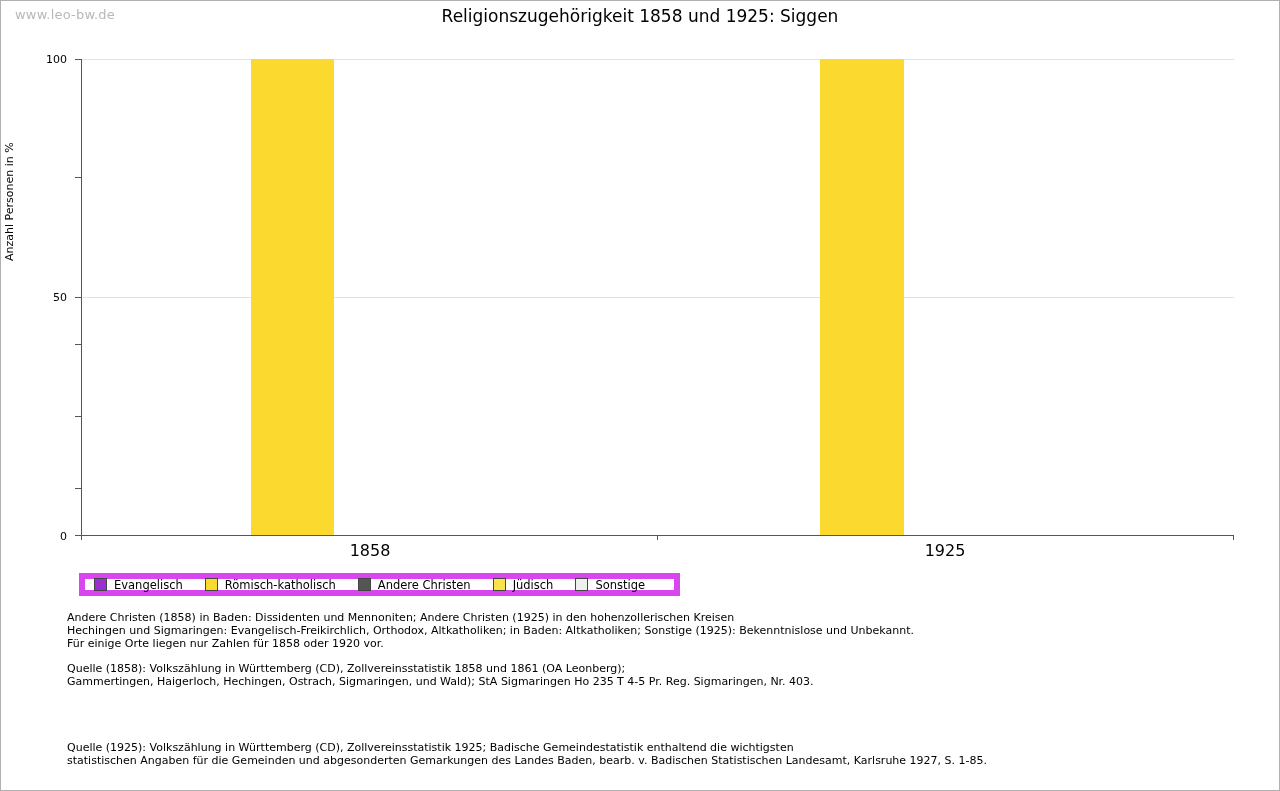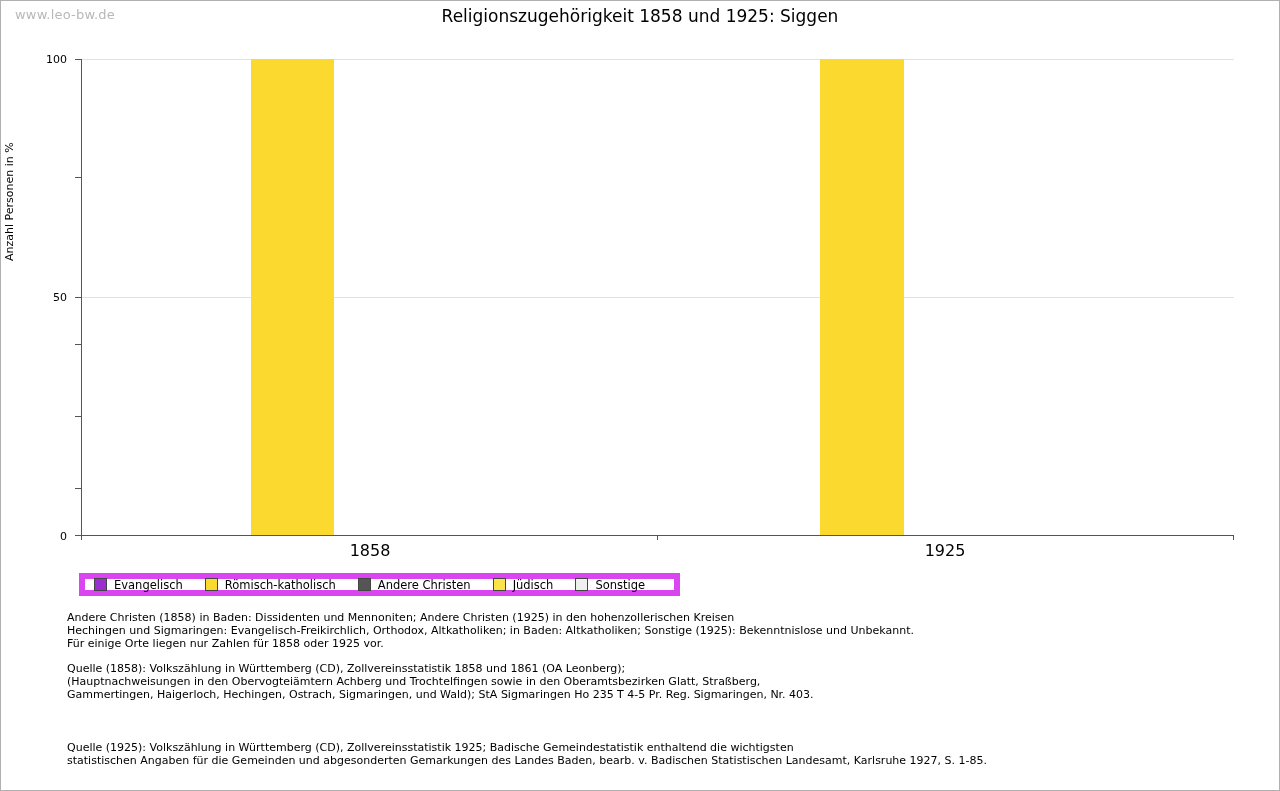--- a/index.html
+++ b/index.html
@@ -211,26 +211,25 @@
     </span>
     <span class="legend-item">
       <span class="legend-swatch" style="background:#efefef;"></span>
       <span>Sonstige</span>
     </span>
   </div>
 
   <div class="notes" id="notes-1">
     <div>Andere Christen (1858) in Baden: Dissidenten und Mennoniten; Andere Christen (1925) in den hohenzollerischen Kreisen</div>
     <div>Hechingen und Sigmaringen: Evangelisch-Freikirchlich, Orthodox, Altkatholiken; in Baden: Altkatholiken; Sonstige (1925): Bekenntnislose und Unbekannt.</div>
-    <div>Für einige Orte liegen nur Zahlen für 1858 oder 1925 vor.</div>
+    <div>Für einige Orte liegen nur Zahlen für 1858 oder 1920 vor.</div>
   </div>
 
   <div class="notes" id="notes-2">
     <div>Quelle (1858): Volkszählung in Württemberg (CD), Zollvereinsstatistik 1858 und 1861 (OA Leonberg);</div>
-    <div>(Hauptnachweisungen in den Obervogteiämtern Achberg und Trochtelfingen sowie in den Oberamtsbezirken Glatt, Straßberg,</div>
     <div>Gammertingen, Haigerloch, Hechingen, Ostrach, Sigmaringen, und Wald); StA Sigmaringen Ho 235 T 4-5 Pr. Reg. Sigmaringen, Nr. 403.</div>
   </div>
 
   <div class="notes" id="notes-3">
     <div>Quelle (1925): Volkszählung in Württemberg (CD), Zollvereinsstatistik 1925; Badische Gemeindestatistik enthaltend die wichtigsten</div>
     <div>statistischen Angaben für die Gemeinden und abgesonderten Gemarkungen des Landes Baden, bearb. v. Badischen Statistischen Landesamt, Karlsruhe 1927, S. 1-85.</div>
   </div>
 
 </div>
 

